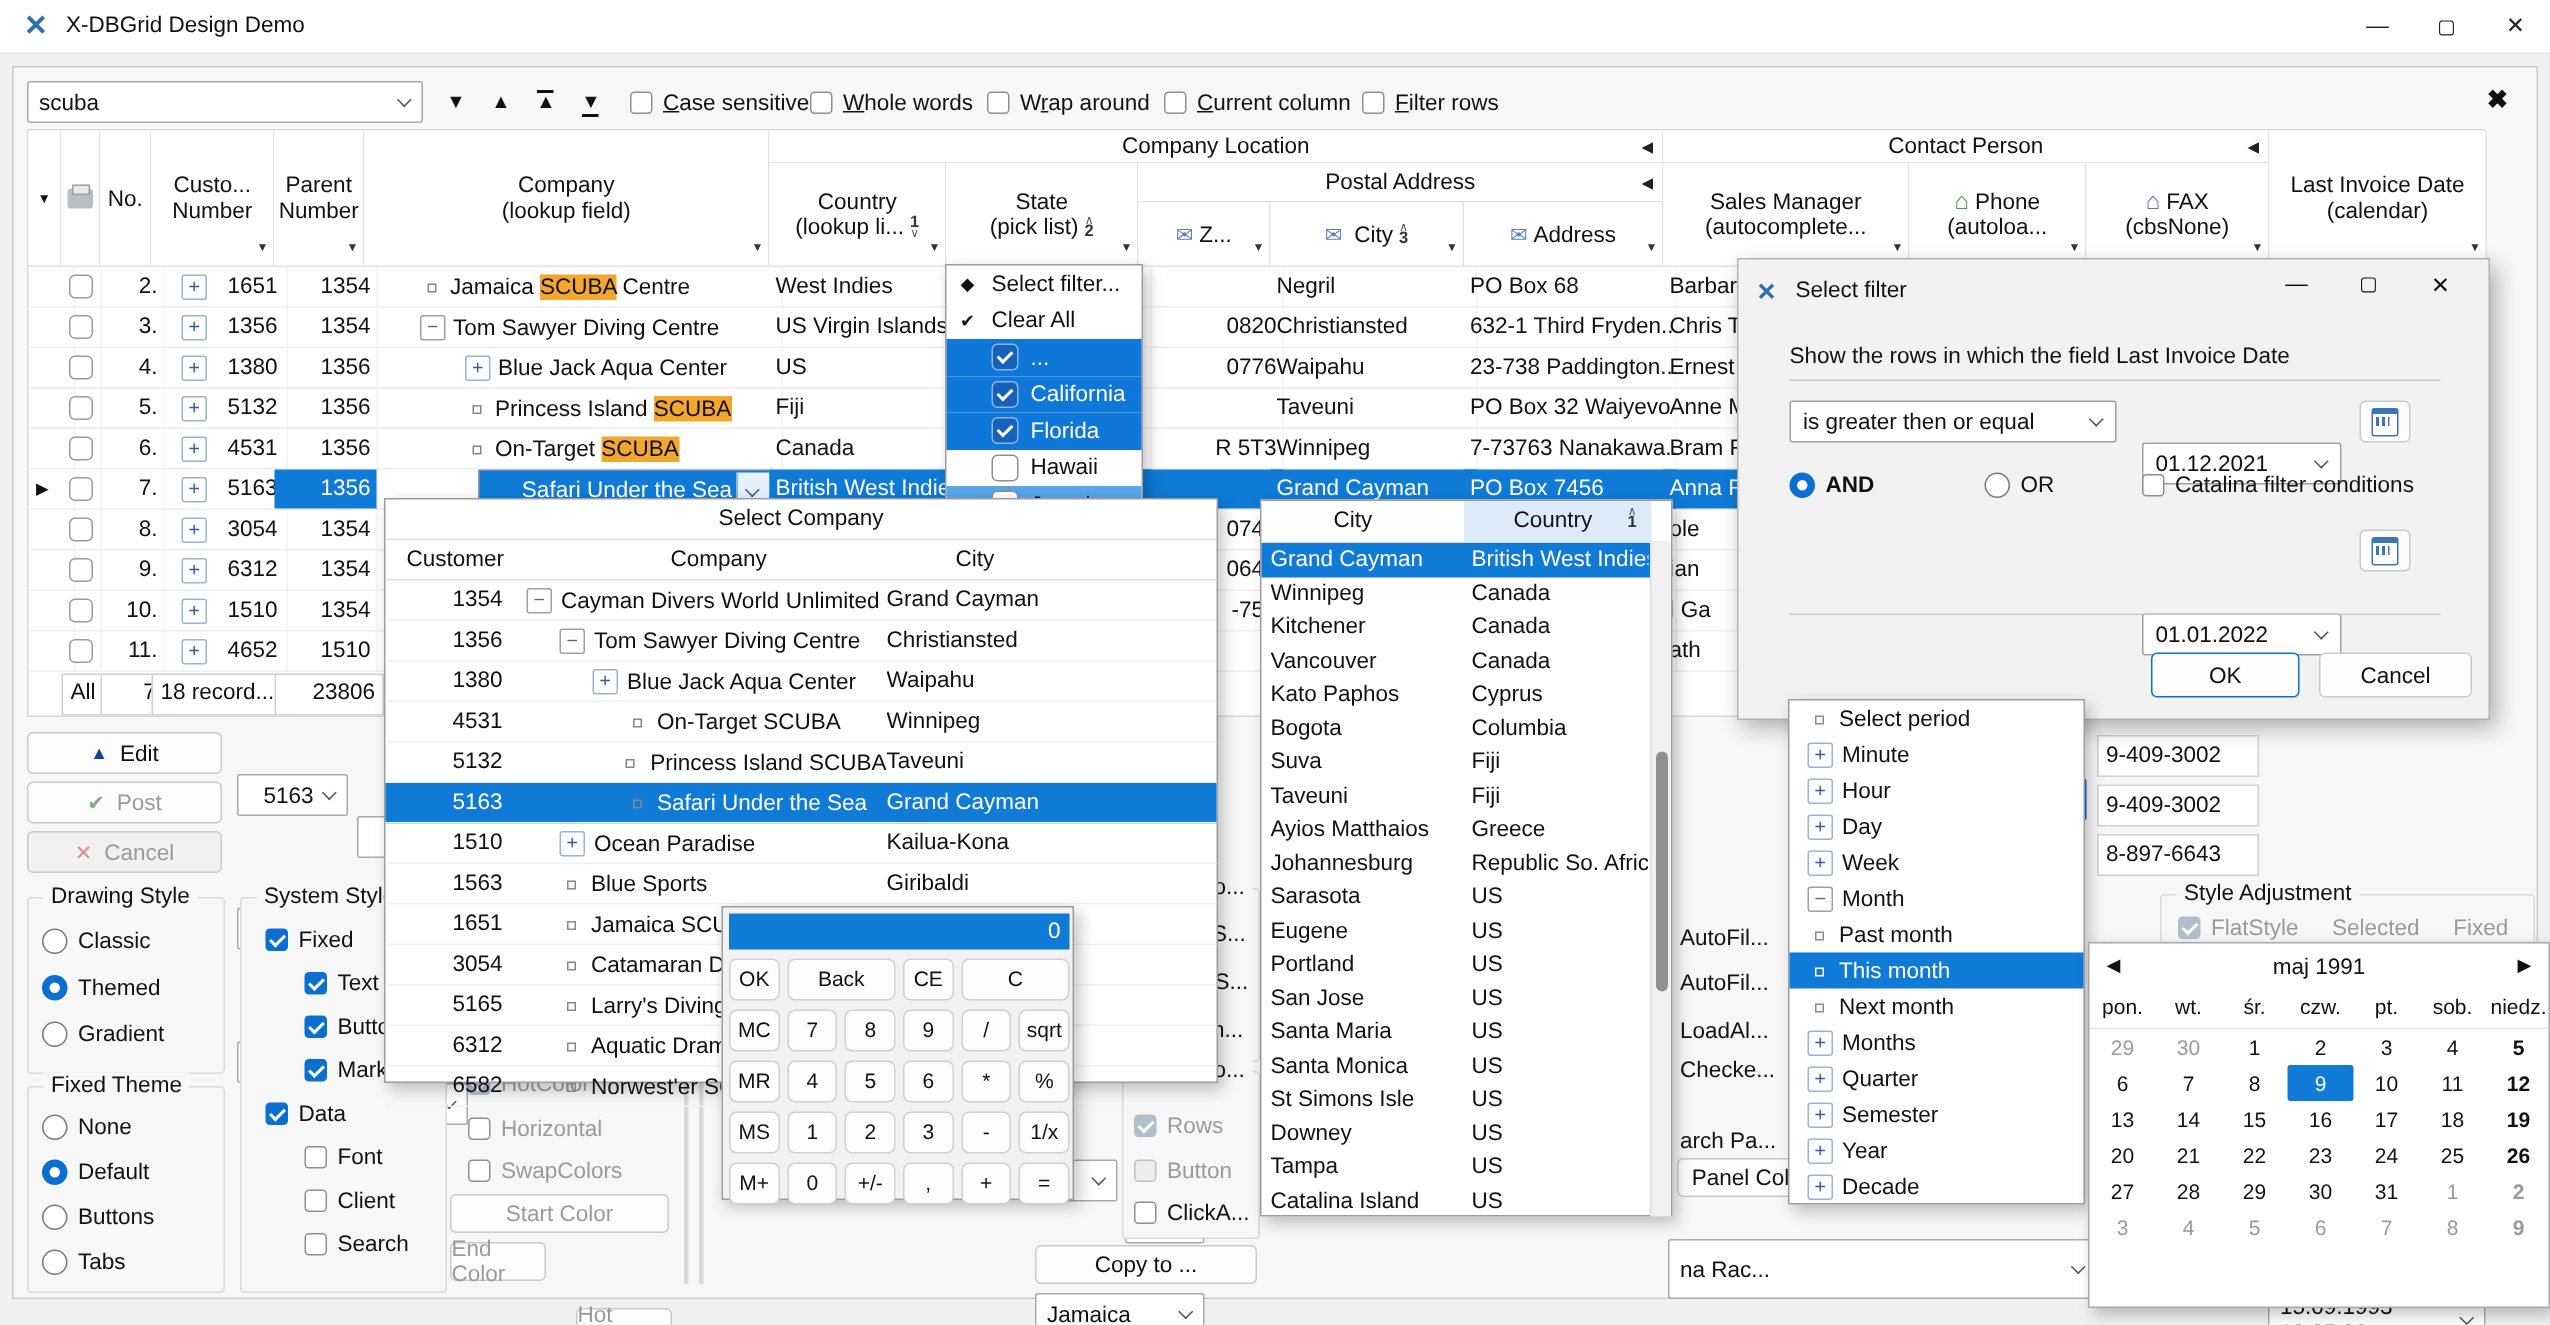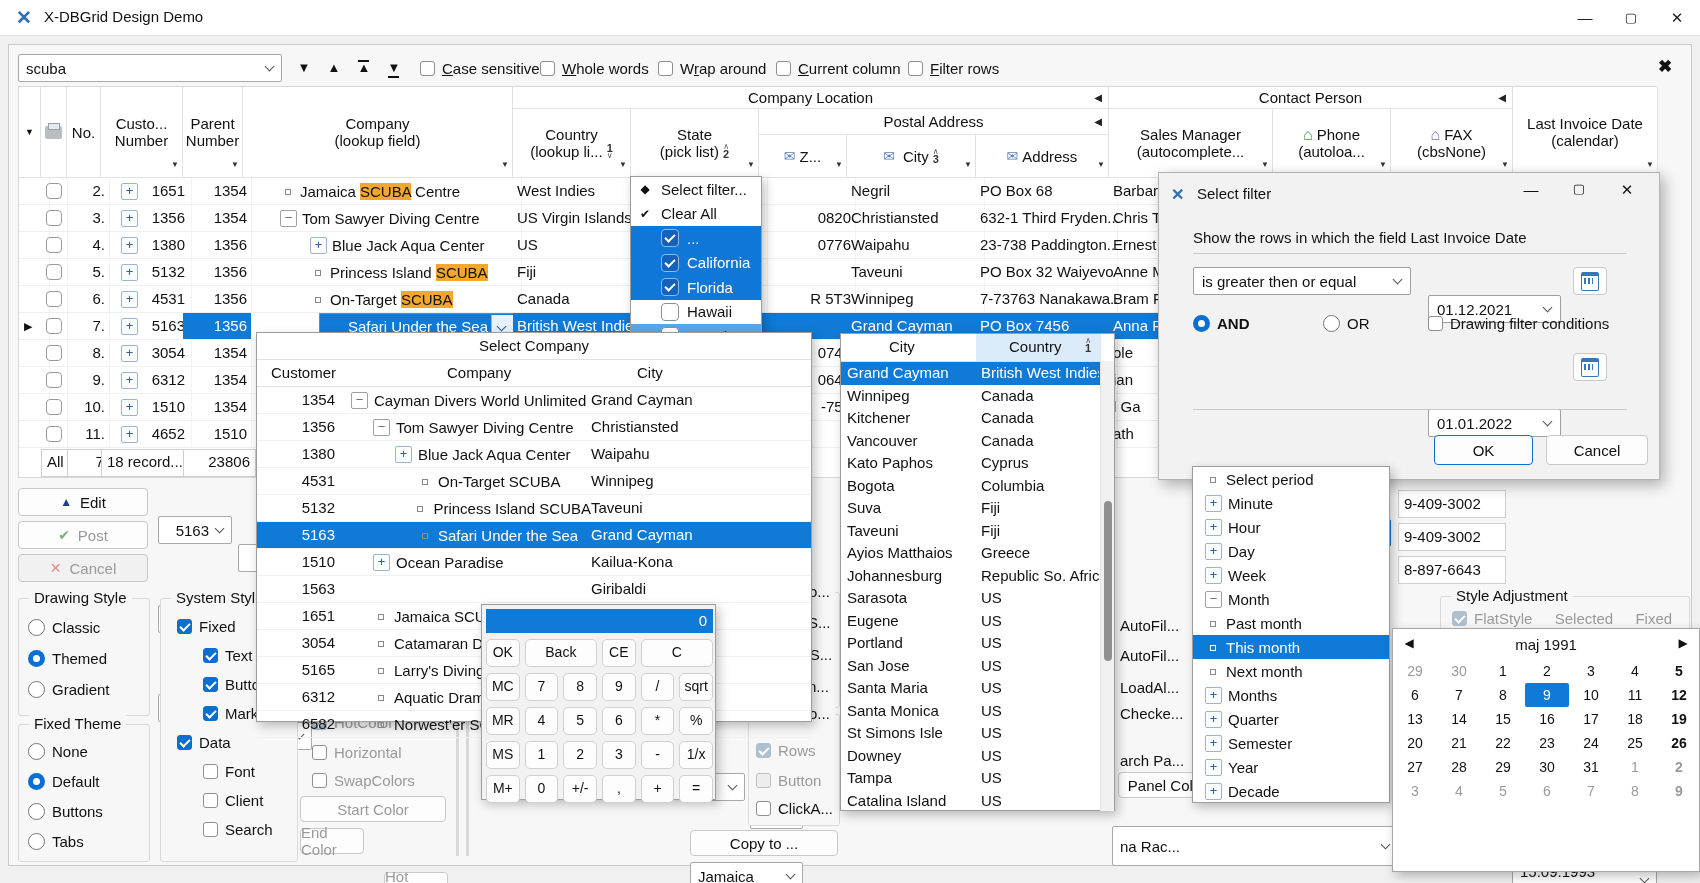--- a/index.html
+++ b/index.html
@@ -898,20 +898,25 @@
         <span class="cp-comp p1">
           <span class="cp-pad"></span>
           <i class="mk plus"></i>
           <span>Ocean Paradise</span>
         </span>
         <span class="cp-city">Kailua-Kona</span>
       </div>
 
       <div class="cp-row">
         <span class="cp-cust">1563</span>
+        <span class="cp-comp p1">
+          <span class="cp-pad"></span>
+          <i class="mk dot"></i>
+          <span>Blue Sports</span>
+        </span>
         <span class="cp-city">Giribaldi</span>
       </div>
 
       <div class="cp-row">
         <span class="cp-cust">1651</span>
         <span class="cp-comp p1">
           <span class="cp-pad"></span>
           <i class="mk dot"></i>
           <span>Jamaica SCUBA Centre</span>
         </span>
@@ -1215,21 +1220,21 @@
   <div class="a chkrow" style="left:34px;top:142px">
     <span class="rd on"></span>
       <b>AND</b>
     </div>
   <div class="a chkrow" style="left:164px;top:142px">
     <span class="rd"></span>
       <span>OR</span>
     </div>
   <div class="a chkrow" style="left:269px;top:142px">
     <span class="cb"></span>
-      <span>Drawing filter conditions</span>
+      <span>Catalina filter conditions</span>
     </div>
 
   <div class="a fld" style="left:269px;top:180px;width:133px">
       <span>01.01.2022</span>
     </div>
   <div class="a calbtn" style="left:414px;top:180px;width:34px;height:28px">
       <span class="calglyph"></span>
     </div>
 
   <div class="a" style="left:34px;top:236px;width:434px;height:1px;background:#c9c9c9"></div>
@@ -1331,20 +1336,30 @@
       <span>Decade</span>
     </div>
   </div>
 
 <div class="a cal" style="left:1392px;top:628px;width:308px;height:244px;z-index:50">
   <div class="cal-head">
     <span class="cal-arrow" style="left:6px">◀</span>
     <span>maj 1991</span>
     <span class="cal-arrow" style="right:6px">▶</span>
   </div>
+  <div class="cal-days">
+
+  <span>pon.</span>
+      <span>wt.</span>
+      <span>śr.</span>
+      <span>czw.</span>
+      <span>pt.</span>
+      <span>sob.</span>
+      <span>niedz.</span>
+    </div>
   <div class="cal-grid">
 
   <span class=" dim">29</span>
       <span class=" dim">30</span>
       <span>1</span>
       <span>2</span>
       <span>3</span>
       <span>4</span>
       <span class=" b">5</span>
       <span>6</span>

